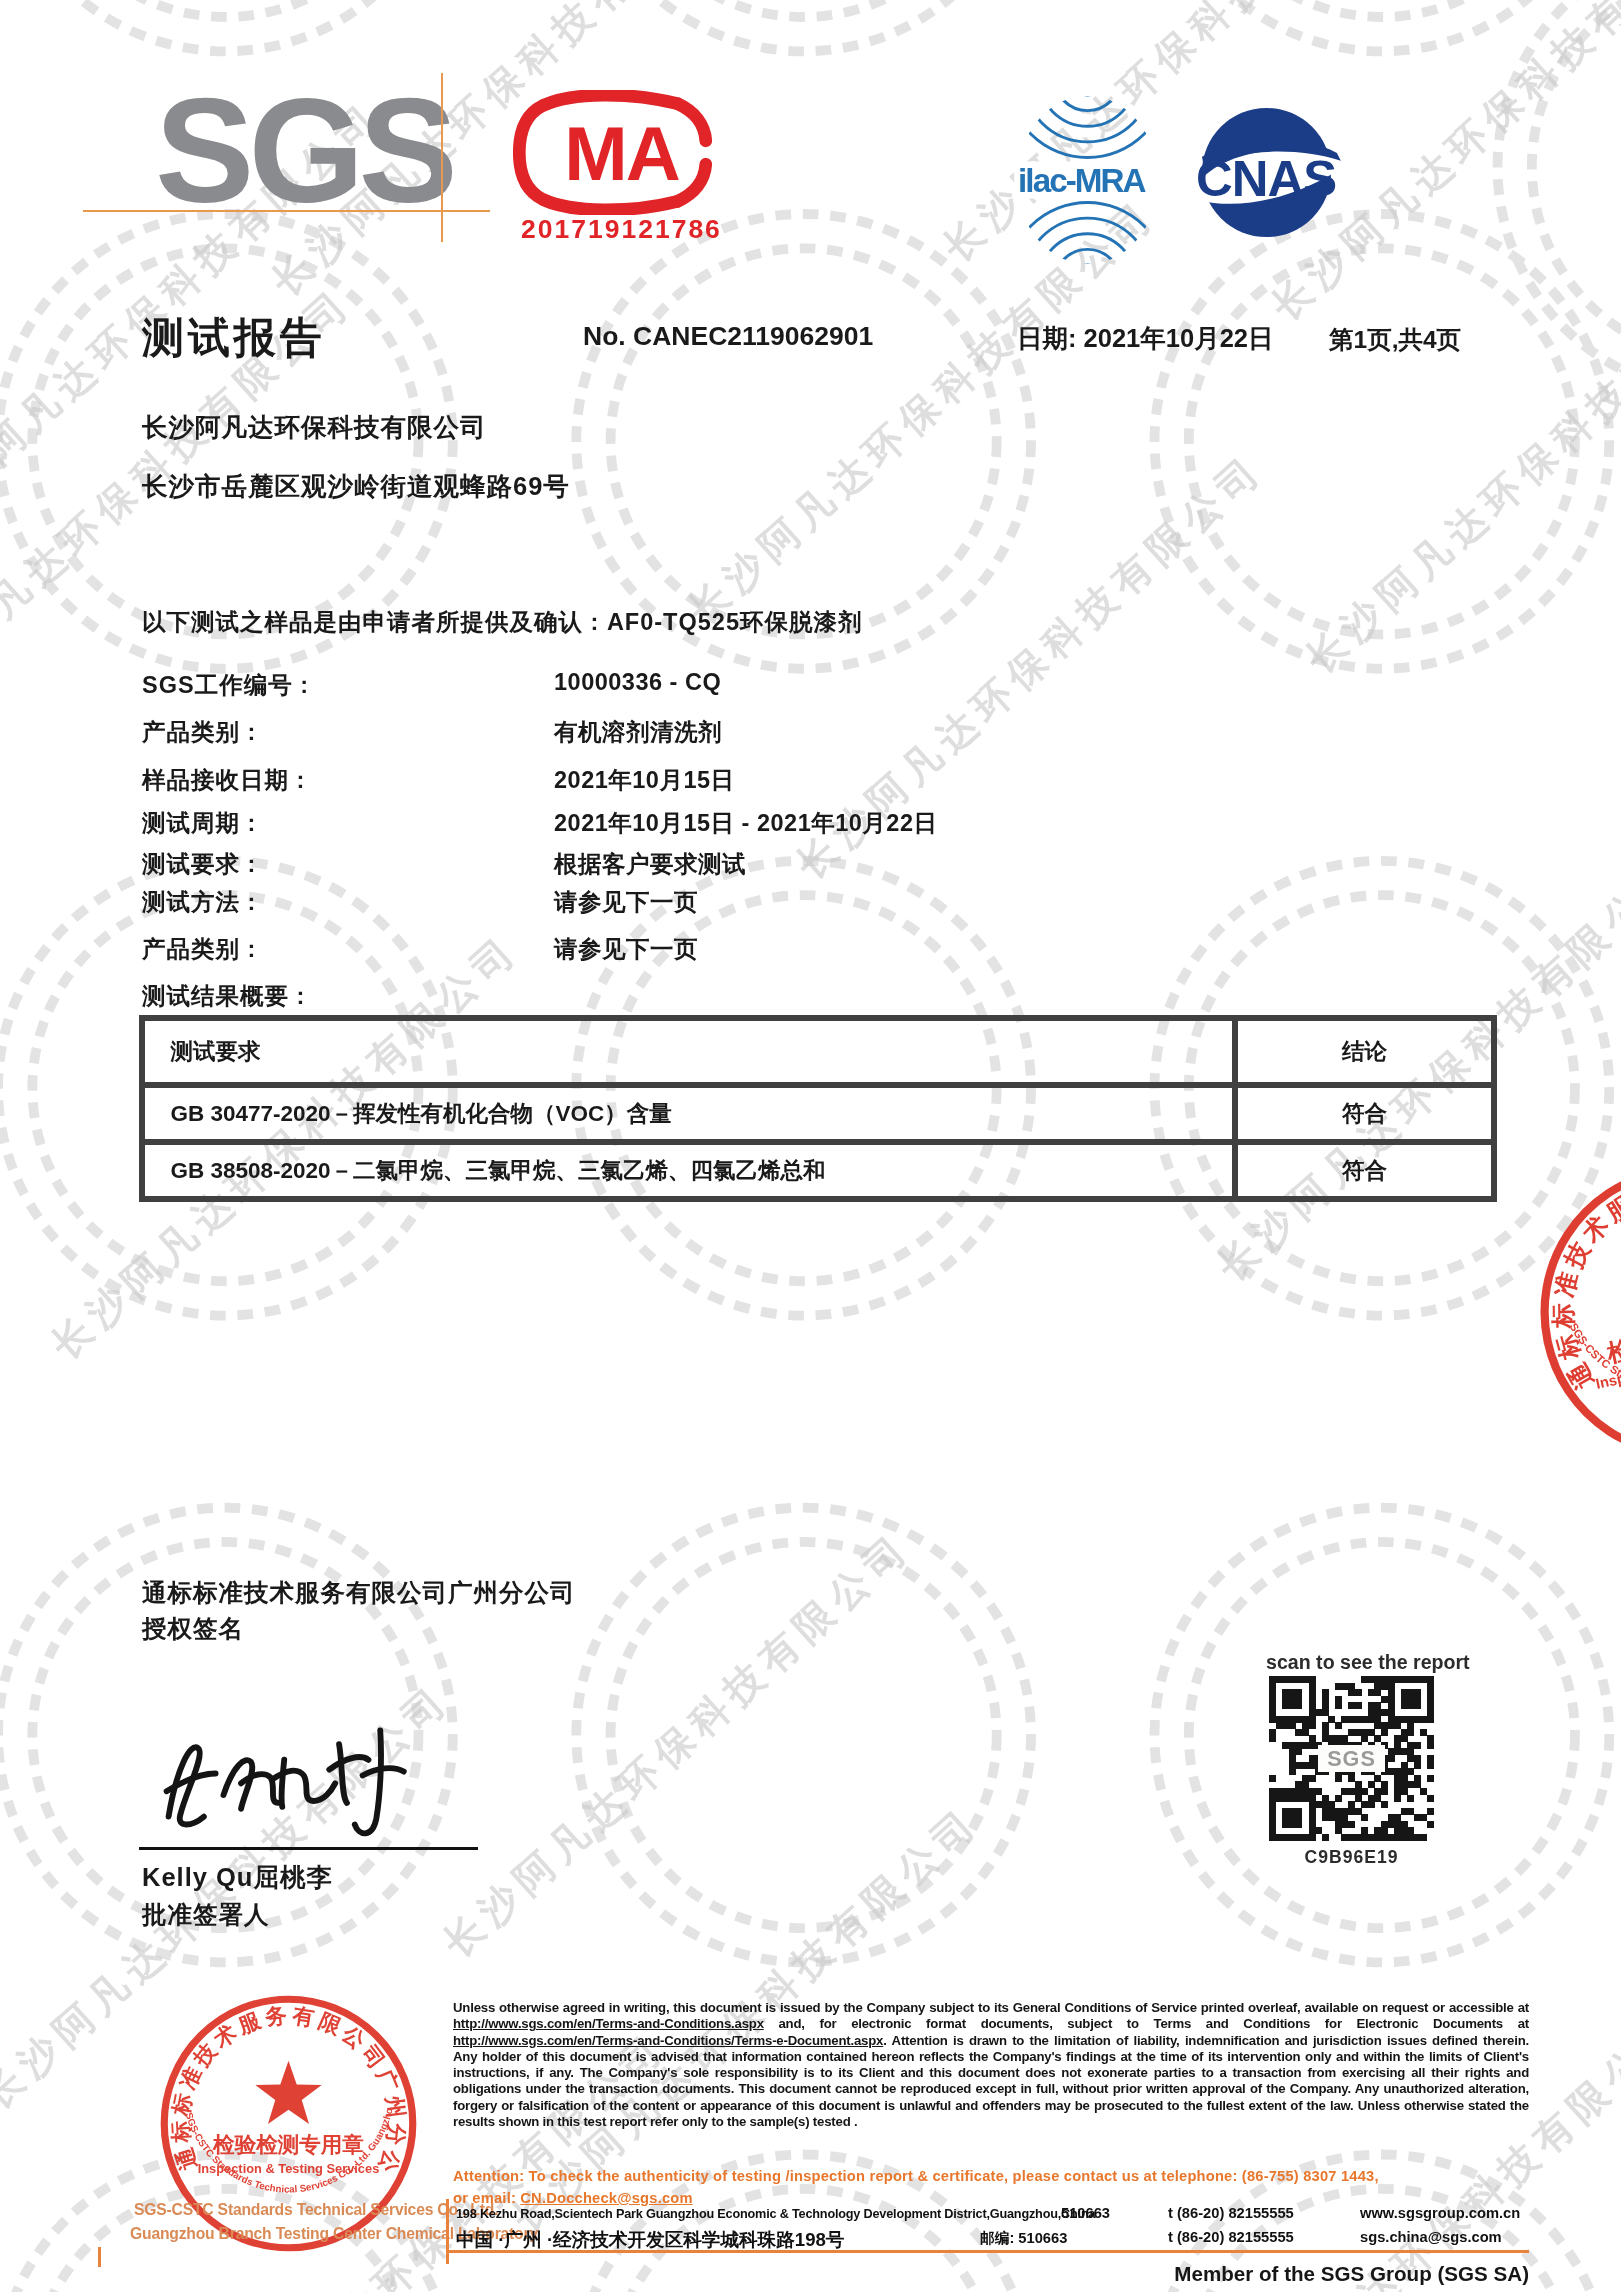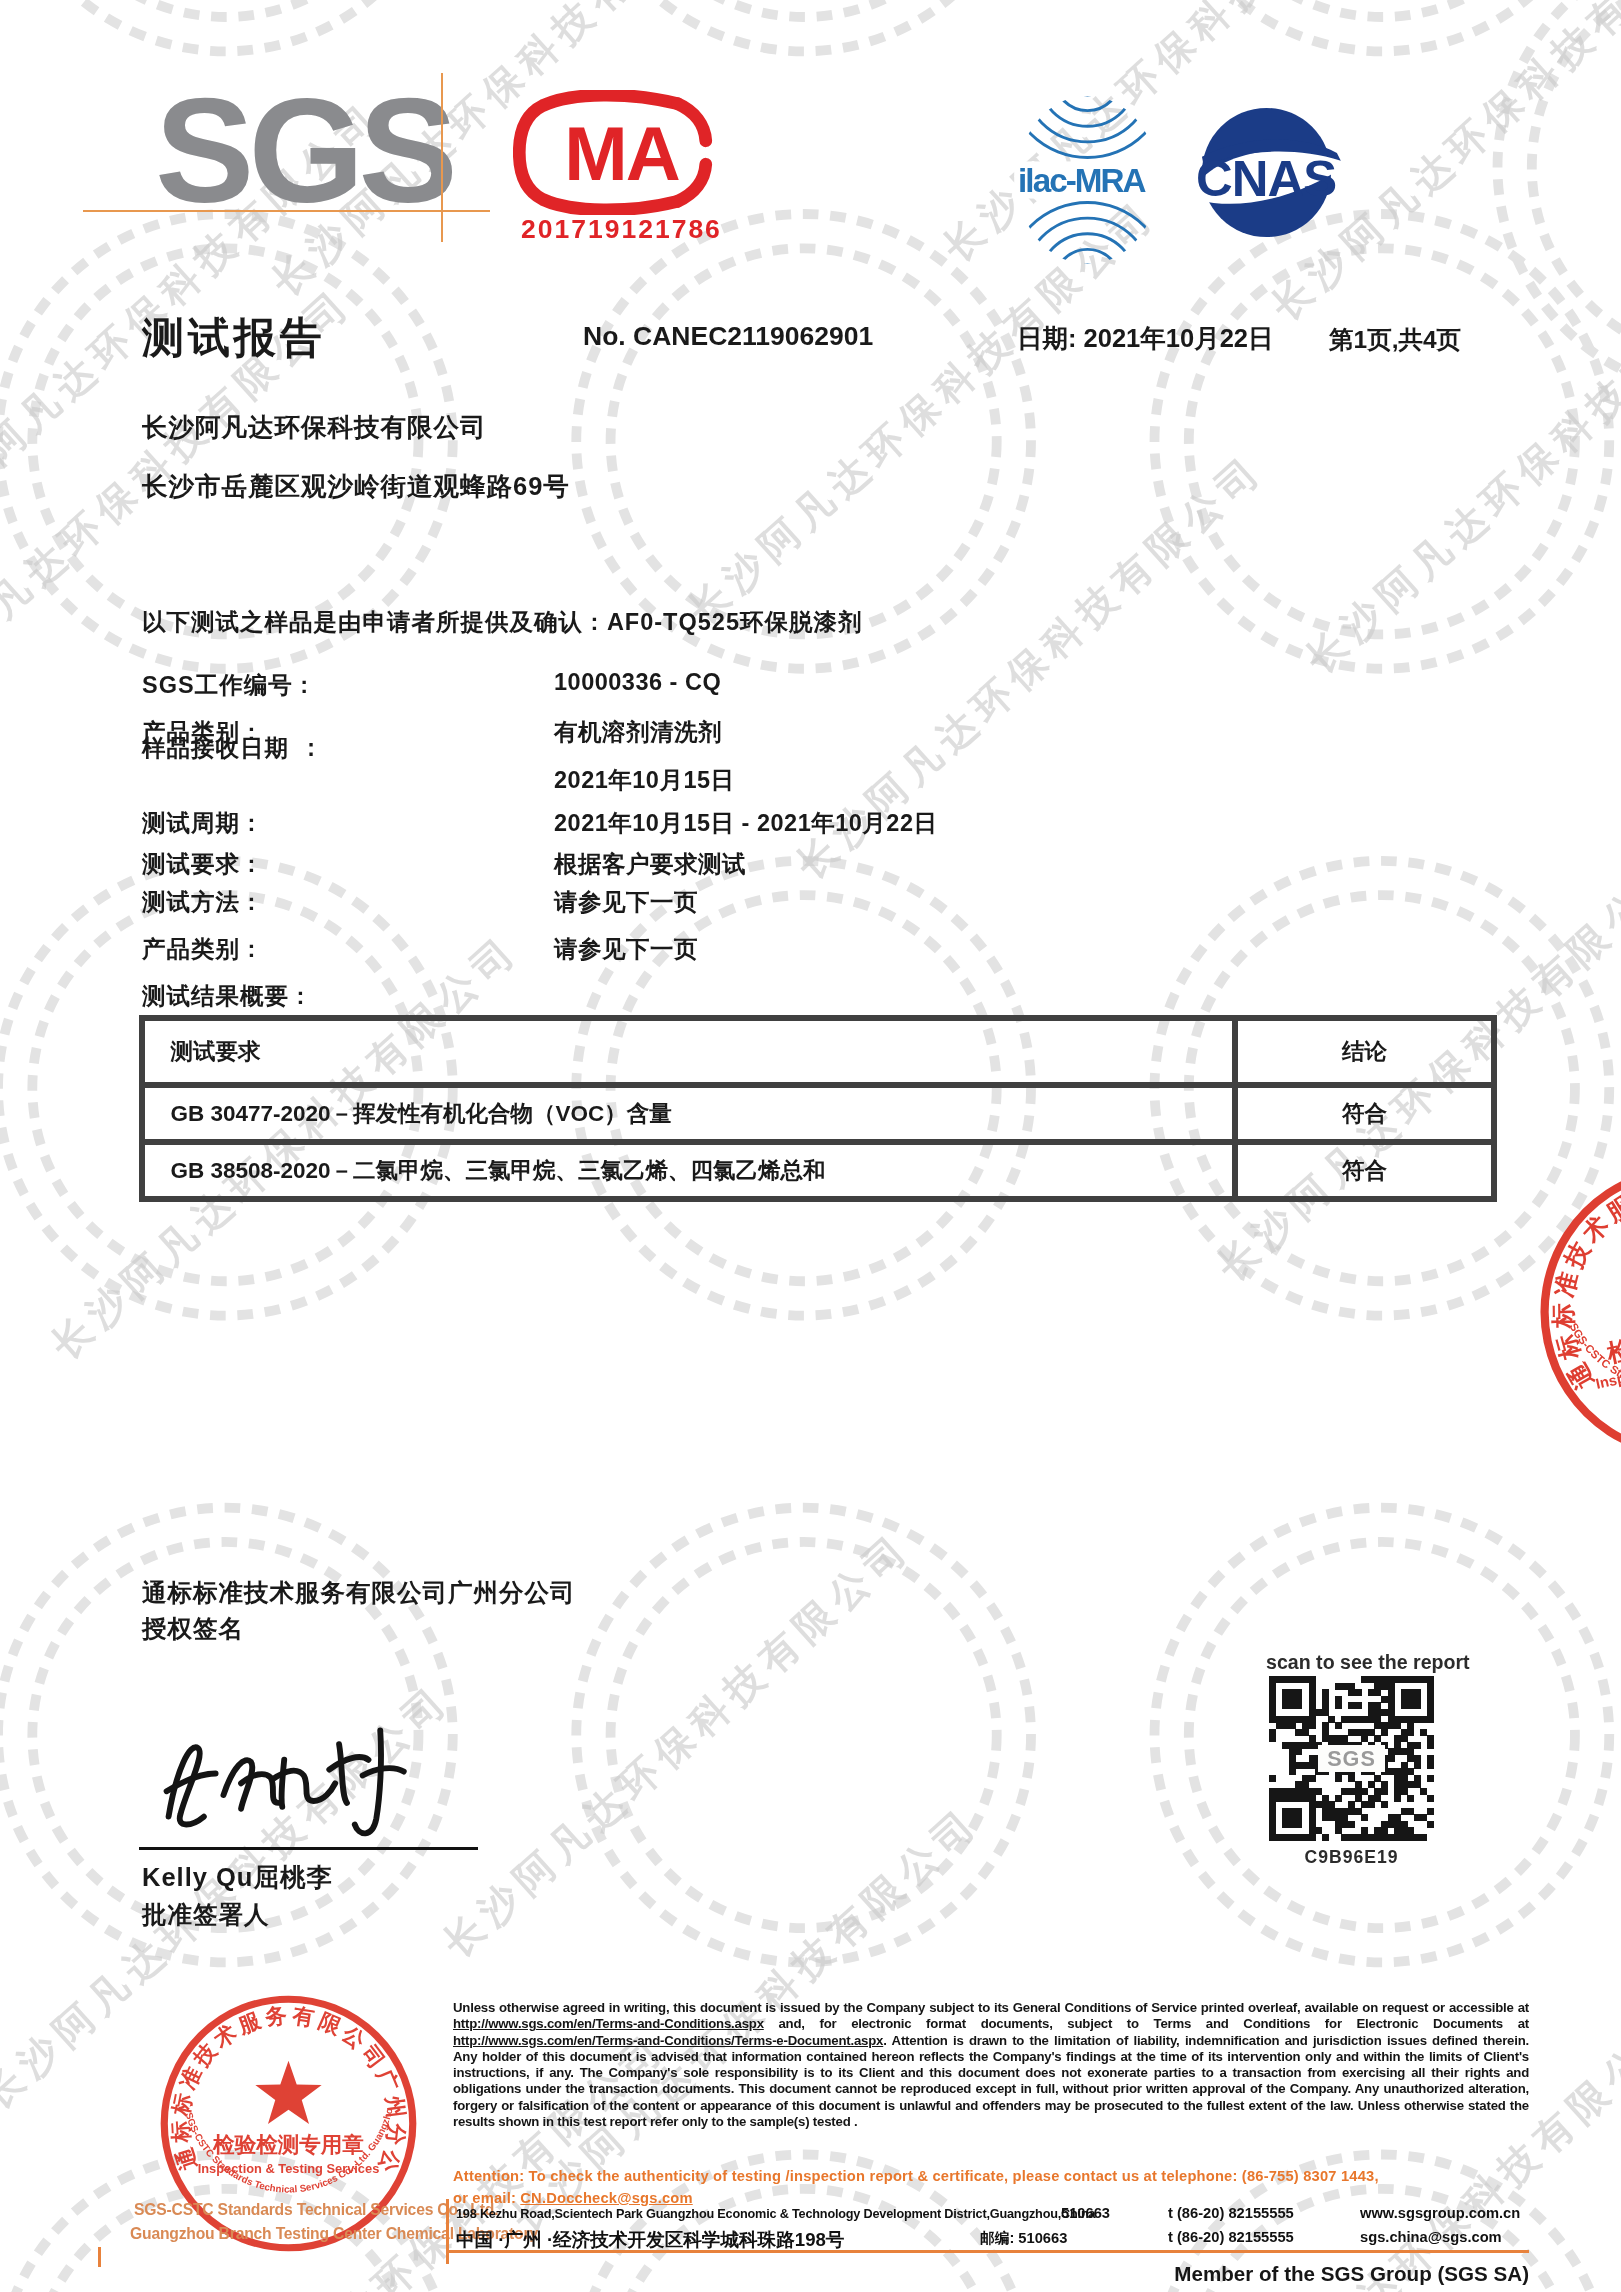--- a/index.html
+++ b/index.html
@@ -148,21 +148,21 @@
 
   <div class="abs body-line" style="left:142px;top:410px;">长沙阿凡达环保科技有限公司</div>
   <div class="abs body-line" style="left:142px;top:469px;">长沙市岳麓区观沙岭街道观蜂路69号</div>
 
   <div class="abs info-label" style="left:142px;top:606px;">以下测试之样品是由申请者所提供及确认 : AF0-TQ525环保脱漆剂</div>
 
   <div class="abs info-label" style="left:142px;top:669px;">SGS工作编号 :</div>
   <div class="abs info-value" style="left:554px;top:669px;">10000336 - CQ</div>
   <div class="abs info-label" style="left:142px;top:716px;">产品类别 :</div>
   <div class="abs info-value" style="left:554px;top:716px;">有机溶剂清洗剂</div>
-  <div class="abs info-label" style="left:142px;top:732px;font-family:Liberation Mono, monospace;">样品接收日期 :</div>
+  <div class="abs info-label" style="left:142px;top:764px;">样品接收日期 :</div>
   <div class="abs info-value" style="left:554px;top:764px;">2021年10月15日</div>
   <div class="abs info-label" style="left:142px;top:807px;">测试周期 :</div>
   <div class="abs info-value" style="left:554px;top:807px;">2021年10月15日 - 2021年10月22日</div>
   <div class="abs info-label" style="left:142px;top:848px;">测试要求 :</div>
   <div class="abs info-value" style="left:554px;top:848px;">根据客户要求测试</div>
   <div class="abs info-label" style="left:142px;top:886px;">测试方法 :</div>
   <div class="abs info-value" style="left:554px;top:886px;">请参见下一页</div>
   <div class="abs info-label" style="left:142px;top:933px;">产品类别 :</div>
   <div class="abs info-value" style="left:554px;top:933px;">请参见下一页</div>
 

